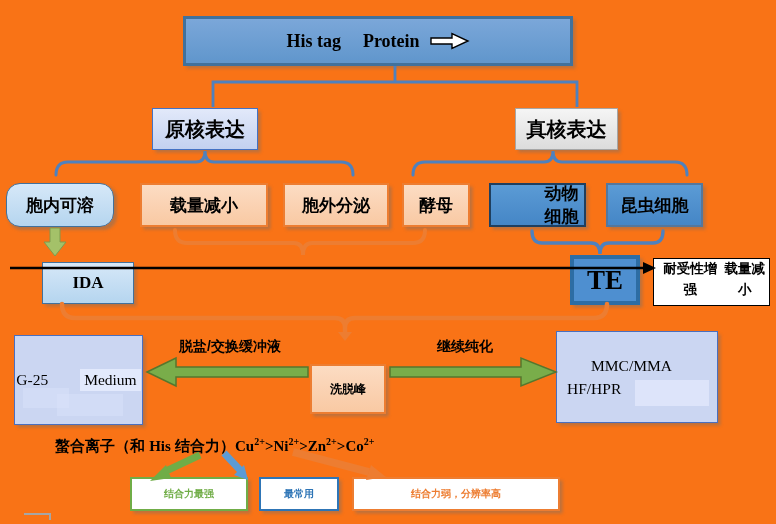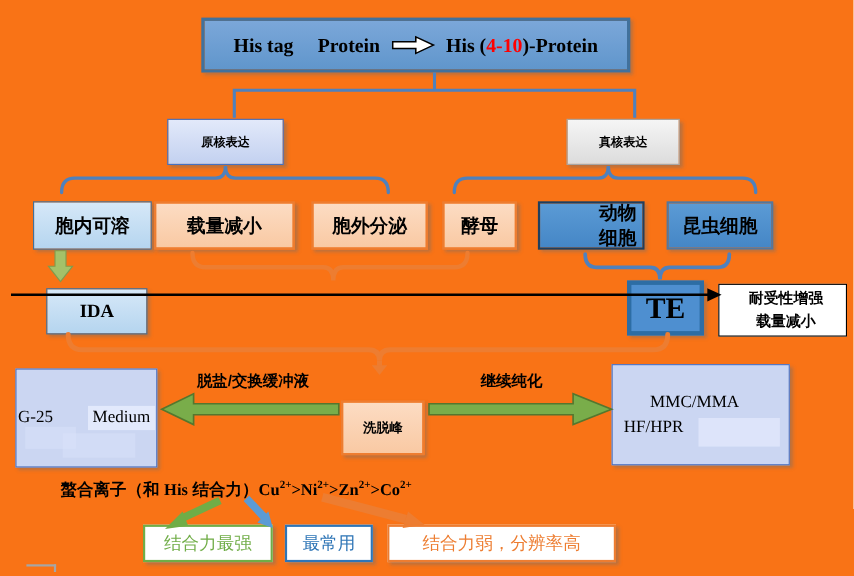--- a/index.html
+++ b/index.html
@@ -6,81 +6,80 @@
   .stage{position:relative;width:776px;height:524px;background:#f97316;overflow:hidden;
          font-family:"Liberation Sans",sans-serif;}
   .box{position:absolute;box-sizing:border-box;display:flex;align-items:center;
        justify-content:center;text-align:center;}
   .shadow{box-shadow:2.5px 2.5px 3px rgba(110,110,110,0.45);}
   
   .title-box{left:183px;top:16px;width:390px;height:50px;
     background:linear-gradient(180deg,#7ba7d9,#6096cc);border:3px solid #41719c;
     font-family:"Liberation Serif",serif;font-weight:bold;font-size:18px;color:#000;gap:10px;}
   .title-box .red{color:#f00;}
-  .lvl2{height:42px;top:108px;font-weight:bold;font-size:11px;color:#000;}
+  .lvl2{height:42px;top:108px;font-weight:bold;font-size:20px;color:#000;}
   .prok{left:152px;width:106px;background:linear-gradient(180deg,#e2e9fa,#c3d1f0);border:1.6px solid #4472c4;}
   .euk{left:515px;width:103px;background:linear-gradient(180deg,#f5f5f5,#dcdcdc);border:1.6px solid #a6a6a6;}
   .lvl3{top:183px;height:44px;font-weight:bold;font-size:17px;color:#000;}
   .blue-light{background:linear-gradient(180deg,#d6e8f8,#b5d5ef);border:1.6px solid #41719c;}
   .orange-light{background:linear-gradient(180deg,#fcdcc3,#f9c9a3);border:2px solid #ed7d31;}
   .blue-mid{background:linear-gradient(180deg,#5b9bd5,#4586c6);}
   .bd-dark{border:2px solid #1f3f5f;}
   .bd-steel{border:2px solid #55779c;}
   .ida{left:18px;top:262px;width:92px;height:42px;font-family:"Liberation Serif",serif;
        font-weight:bold;font-size:17px;margin-left:24px;}
   .imac{left:268px;top:262px;width:78px;height:42px;font-family:"Liberation Serif",serif;
        font-weight:bold;font-size:17px;}
   .te{left:570px;top:255px;width:70px;height:50px;background:#4e8fd0;border:4px solid #2d6da4;
       font-family:"Liberation Serif",serif;font-weight:bold;font-size:27px;color:#000;}
   .note{left:653px;top:258px;width:117px;height:48px;background:#fff;border:1.6px solid #000;
-        flex-direction:column;align-items:center;justify-content:center;
+        flex-direction:row;align-items:flex-start;justify-content:center;
         font-weight:bold;font-size:13.5px;padding-left:6px;line-height:1.55;color:#000;}
   .peri{background:#cbd6f2;border:1.8px solid #4a6fbf;}
   .g25{left:14px;top:335px;width:129px;height:90px;font-family:"Liberation Serif",serif;
        font-size:15.5px;color:#000;}
   .g25 .hl{background:#e2e9fc;padding:2px 4px;margin-left:5px;}
   .faint{position:absolute;background:#d9e1f9;opacity:.55;}
   .mmc{left:556px;top:331px;width:162px;height:92px;font-family:"Liberation Serif",serif;
        font-size:15.5px;color:#000;flex-direction:column;align-items:flex-start;
        justify-content:center;padding-left:10px;line-height:1.5;}
   .mmc-hl{position:absolute;left:78px;top:48px;width:74px;height:26px;background:#dde4fa;}
   .elution{left:310px;top:340px;width:76px;height:50px;font-weight:bold;font-size:12px;color:#000;margin-top:24px;}
   .flabel{position:absolute;font-weight:bold;font-size:14px;color:#000;text-align:center;}
   .desalt{left:160px;top:338px;width:140px;}
   .continue{left:410px;top:338px;width:110px;}
   .chelate{position:absolute;left:55px;top:436px;font-weight:bold;font-size:15px;color:#000;
            white-space:nowrap;}
   .chelate .serif{font-family:"Liberation Serif",serif;}
   .chelate sup{font-size:10px;}
-  .legend{top:477px;height:34px;background:#fff;font-weight:normal;font-size:16px;}
+  .legend{top:477px;height:34px;background:#fff;font-weight:bold;font-size:10px;}
   .lg-green{left:130px;width:118px;border:2.5px solid #70ad47;color:#70ad47;}
   .lg-blue{left:259px;width:80px;border:2.5px solid #2e75b6;color:#2e75b6;}
   .lg-orange{left:352px;width:208px;border:2.5px solid #ed7d31;color:#ed7d31;}
   .gray-mark{position:absolute;left:24px;top:513px;width:25px;height:5px;
              border-top:2px solid #a6a6a6;border-right:2px solid #a6a6a6;}
   .overlay{position:absolute;left:0;top:0;width:776px;height:524px;pointer-events:none;}
 </style>
 </head>
 <body>
 
 <div class="stage">
 
   <div class="box title-box shadow">
     <span style="margin-right:12px;">His tag</span>
     <span>Protein</span>
     <svg width="40" height="18" viewBox="0 0 40 18">
       <polygon points="1,6 22,6 22,1.5 38,9 22,16.5 22,12 1,12" fill="#ffffff" stroke="#000" stroke-width="1.4"></polygon>
     </svg>
-    <span><span>His (</span><span class="red">4-10</span><span>)-Protein</span></span>
   </div>
 
   <div class="box lvl2 prok shadow">原核表达</div>
   <div class="box lvl2 euk shadow">真核表达</div>
 
-  <div class="box lvl3 blue-light shadow" style="left:30px;width:108px;">胞内可溶</div>
+  <div class="box lvl3 blue-light shadow" style="left:6px;width:108px;border-radius:14px;">胞内可溶</div>
   <div class="box lvl3 orange-light shadow" style="left:140px;width:128px;">载量减小</div>
   <div class="box lvl3 orange-light shadow" style="left:283px;width:106px;">胞外分泌</div>
   <div class="box lvl3 orange-light shadow" style="left:402px;width:68px;">酵母</div>
   <div class="box lvl3 blue-mid bd-dark shadow" style="left:489px;width:97px;padding-left:48px;">动物细胞</div>
   <div class="box lvl3 blue-mid bd-steel shadow" style="left:606px;width:97px;">昆虫细胞</div>
 
   <div class="box ida blue-light shadow">IDA</div>
   <div class="box te shadow">TE</div>
   <div class="box note">
     <span>耐受性增强</span>

